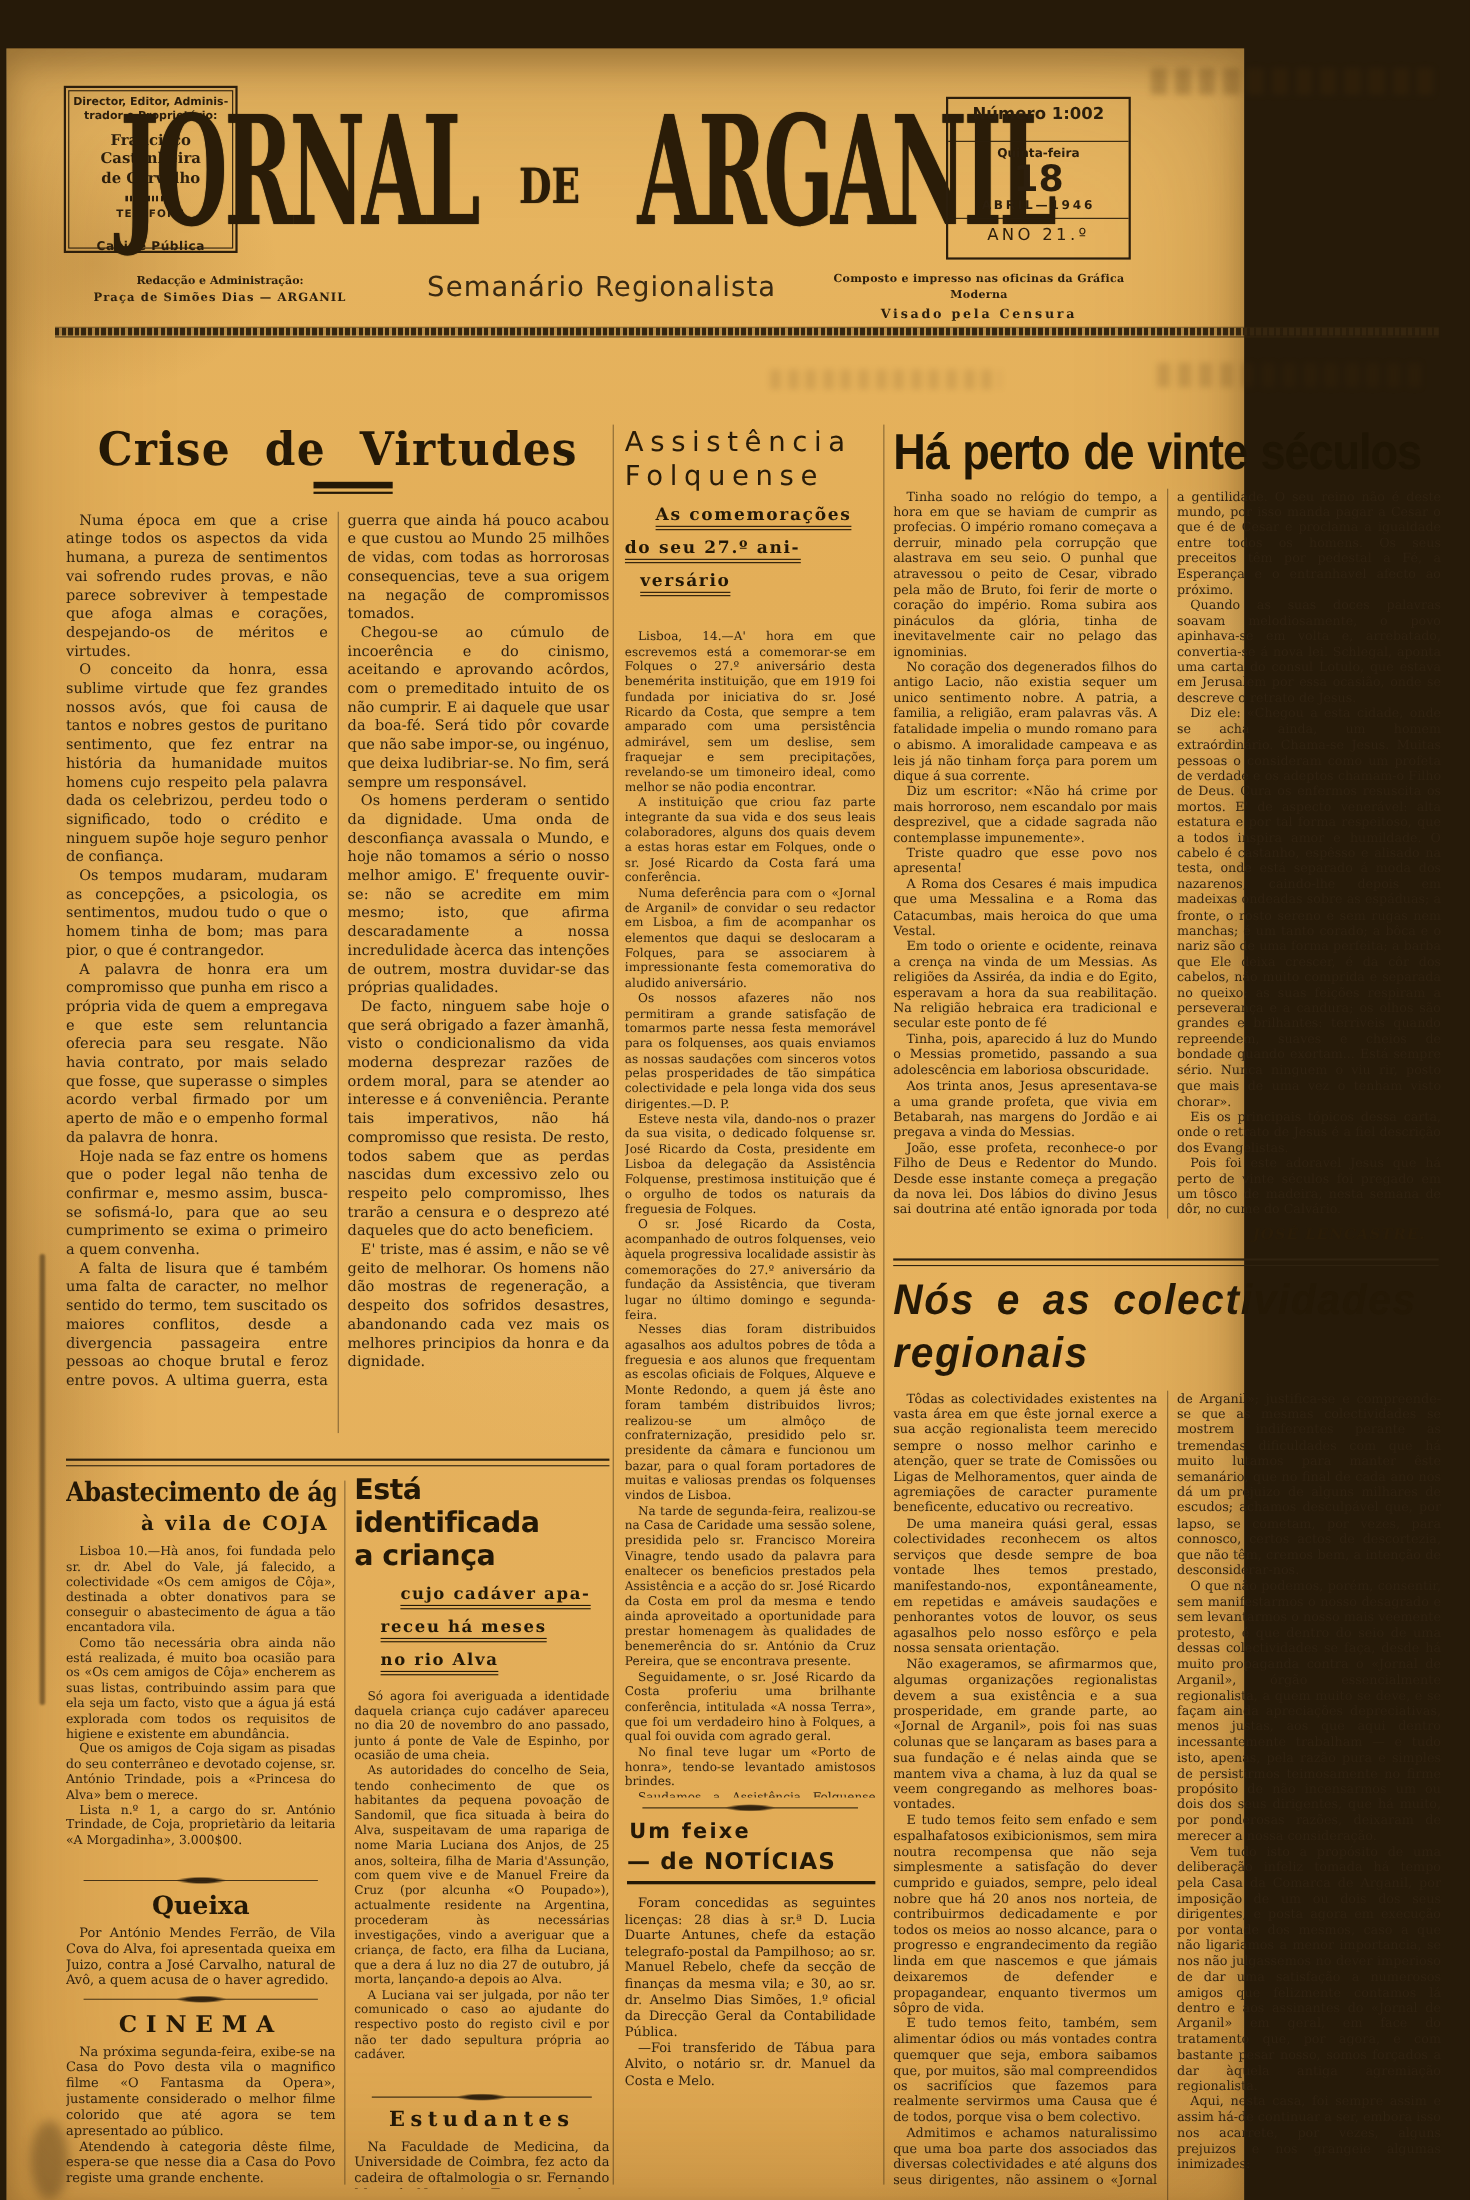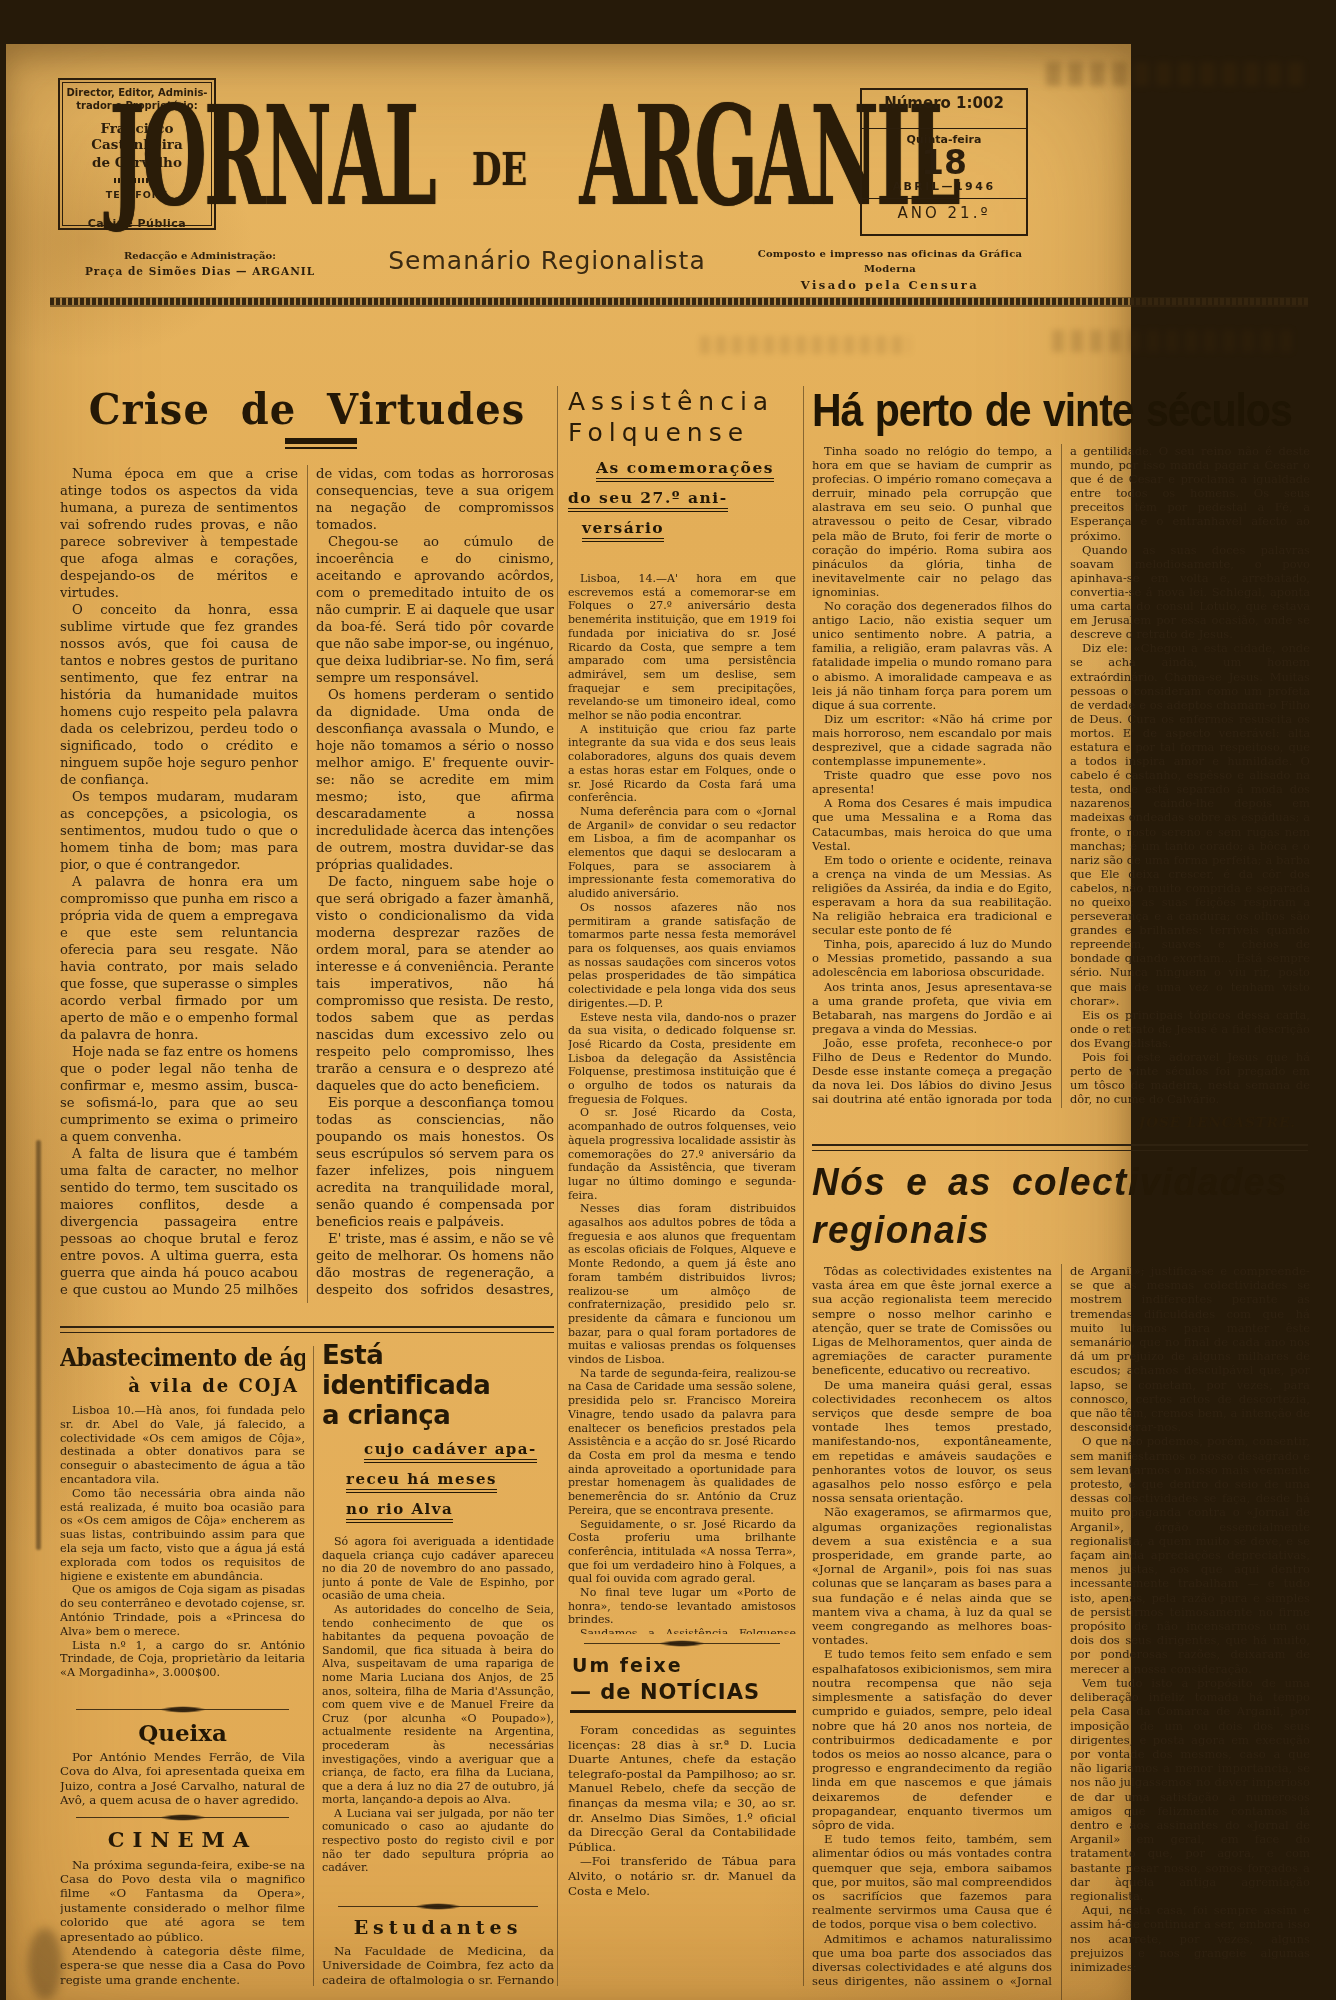--- a/index.html
+++ b/index.html
@@ -189,21 +189,20 @@
       <div>
           <p>Numa época em que a crise atinge todos os aspectos da vida humana, a pureza de sentimentos vai sofrendo rudes provas, e não parece sobreviver à tempestade que afoga almas e corações, despejando-os de méritos e virtudes.</p>
           <p>O conceito da honra, essa sublime virtude que fez grandes nossos avós, que foi causa de tantos e nobres gestos de puritano sentimento, que fez entrar na história da humanidade muitos homens cujo respeito pela palavra dada os celebrizou, perdeu todo o significado, todo o crédito e ninguem supõe hoje seguro penhor de confiança.</p>
           <p>Os tempos mudaram, mudaram as concepções, a psicologia, os sentimentos, mudou tudo o que o homem tinha de bom; mas para pior, o que é contrangedor.</p>
           <p>A palavra de honra era um compromisso que punha em risco a própria vida de quem a empregava e que este sem reluntancia oferecia para seu resgate. Não havia contrato, por mais selado que fosse, que superasse o simples acordo verbal firmado por um aperto de mão e o empenho formal da palavra de honra.</p>
           <p>Hoje nada se faz entre os homens que o poder legal não tenha de confirmar e, mesmo assim, busca-se sofismá-lo, para que ao seu cumprimento se exima o primeiro a quem convenha.</p>
           <p>A falta de lisura que é também uma falta de caracter, no melhor sentido do termo, tem suscitado os maiores conflitos, desde a divergencia passageira entre pessoas ao choque brutal e feroz entre povos. A ultima guerra, esta guerra que ainda há pouco acabou e que custou ao Mundo 25 milhões de vidas, com todas as horrorosas consequencias, teve a sua origem na negação de compromissos tomados.</p>
           <p>Chegou-se ao cúmulo de incoerência e do cinismo, aceitando e aprovando acôrdos, com o premeditado intuito de os não cumprir. E ai daquele que usar da boa-fé. Será tido pôr covarde que não sabe impor-se, ou ingénuo, que deixa ludibriar-se. No fim, será sempre um responsável.</p>
           <p>Os homens perderam o sentido da dignidade. Uma onda de desconfiança avassala o Mundo, e hoje não tomamos a sério o nosso melhor amigo. E' frequente ouvir-se: não se acredite em mim mesmo; isto, que afirma descaradamente a nossa incredulidade àcerca das intenções de outrem, mostra duvidar-se das próprias qualidades.</p>
           <p>De facto, ninguem sabe hoje o que será obrigado a fazer àmanhã, visto o condicionalismo da vida moderna desprezar razões de ordem moral, para se atender ao interesse e á conveniência. Perante tais imperativos, não há compromisso que resista. De resto, todos sabem que as perdas nascidas dum excessivo zelo ou respeito pelo compromisso, lhes trarão a censura e o desprezo até daqueles que do acto beneficiem.</p>
-          <p>Eis porque a desconfiança tomou todas as consciencias, não poupando os mais honestos. Os seus escrúpulos só servem para os fazer infelizes, pois ninguem acredita na tranquilidade moral, senão quando é compensada por beneficios reais e palpáveis.</p>
           <p>E' triste, mas é assim, e não se vê geito de melhorar. Os homens não dão mostras de regeneração, a despeito dos sofridos desastres, abandonando cada vez mais os melhores principios da honra e da dignidade.</p>
         </div>
 
     </div>
   </div>
   <div class="dblrule dbl-left"></div>
 
   <div class="col-aba">
     <div class="aba-title">Abastecimento de água</div>
     <div class="aba-sub">à vila de COJA</div>

